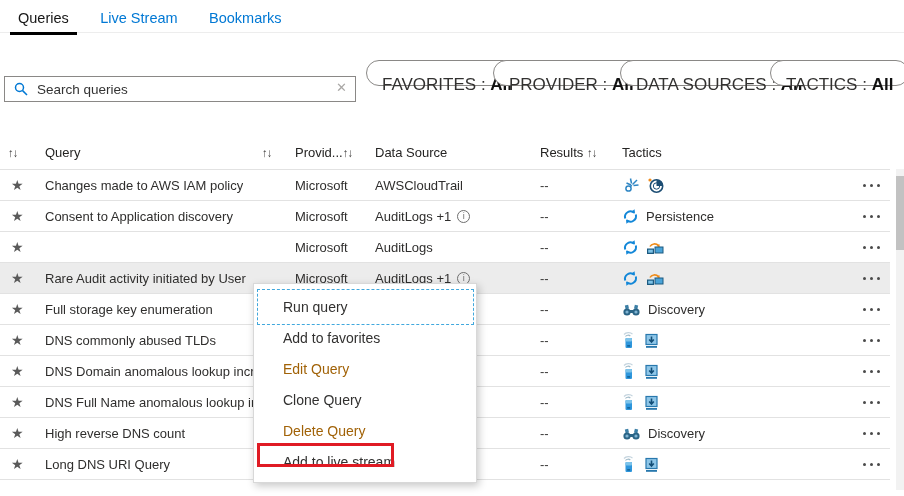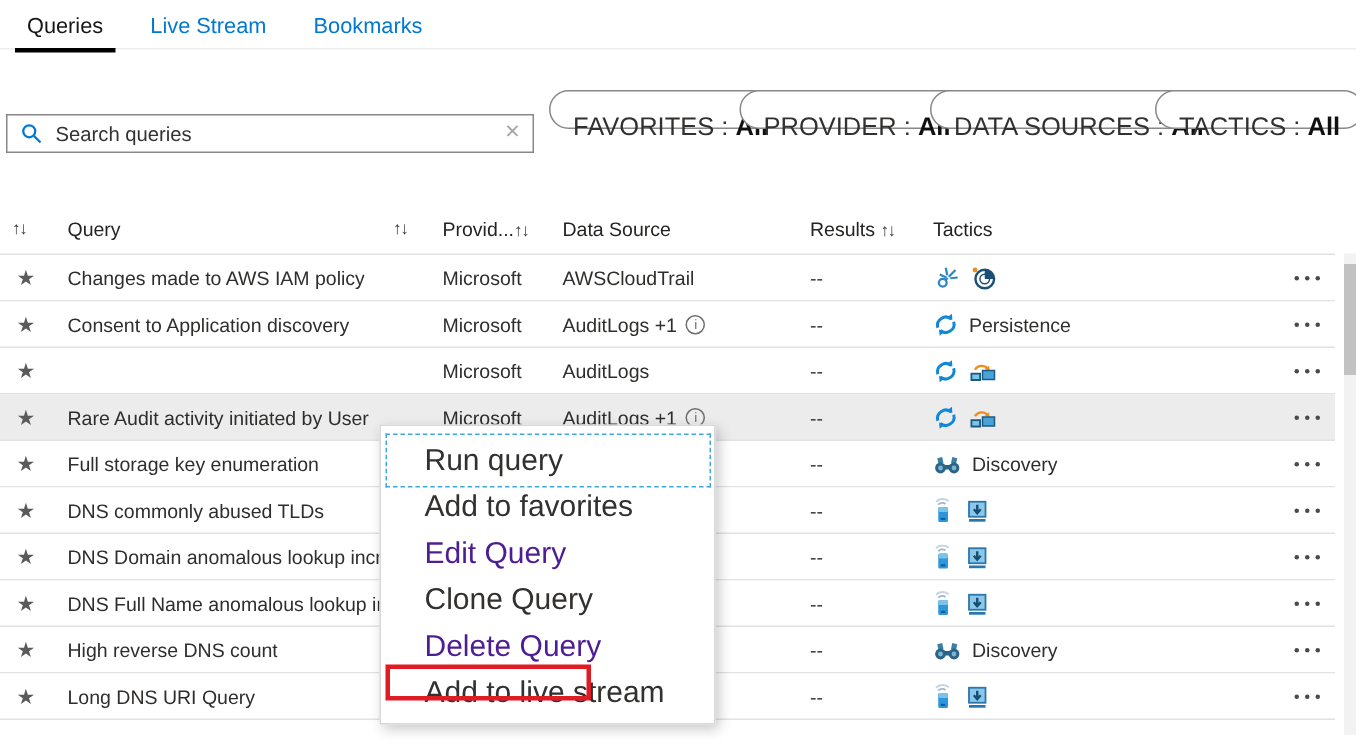--- a/index.html
+++ b/index.html
@@ -52,23 +52,23 @@
         justify-content:center;gap:4px;cursor:pointer;}
   .more i{width:3px;height:3px;background:#4a4a4a;border-radius:50%;display:block;}
 
   
   .vscroll{position:absolute;right:0;top:169px;width:8px;height:321px;background:#f2f2f2;}
   .vscroll .thumb{position:absolute;left:0;top:7px;width:8px;height:74px;background:#c2c2c2;}
 
   
   .ctxmenu{position:absolute;left:253px;top:283px;width:224px;height:200px;background:#fff;
        border:1px solid #d8d8d8;box-shadow:2px 3px 8px rgba(0,0,0,.22);padding-top:8px;z-index:5;}
-  .cm-item{position:relative;height:31px;line-height:31px;padding-left:29px;font-size:20px;
+  .cm-item{position:relative;height:31px;line-height:31px;padding-left:29px;font-size:14px;
        color:#323130;cursor:pointer;white-space:nowrap;}
-  .cm-item.disabled{color:#4c1d95;cursor:default;}
+  .cm-item.disabled{color:#a16207;cursor:default;}
   .cm-item.focused::after{content:"";position:absolute;left:3px;right:2px;top:-3px;bottom:-2px;
        border:1px dashed #41a8dd;pointer-events:none;}
   .annotation-box{position:absolute;left:3px;top:159px;width:137px;height:24px;
        border:3px solid #e01b24;pointer-events:none;z-index:6;}
 </style>
 </head>
 <body>
 
 <div class="screen">
 

